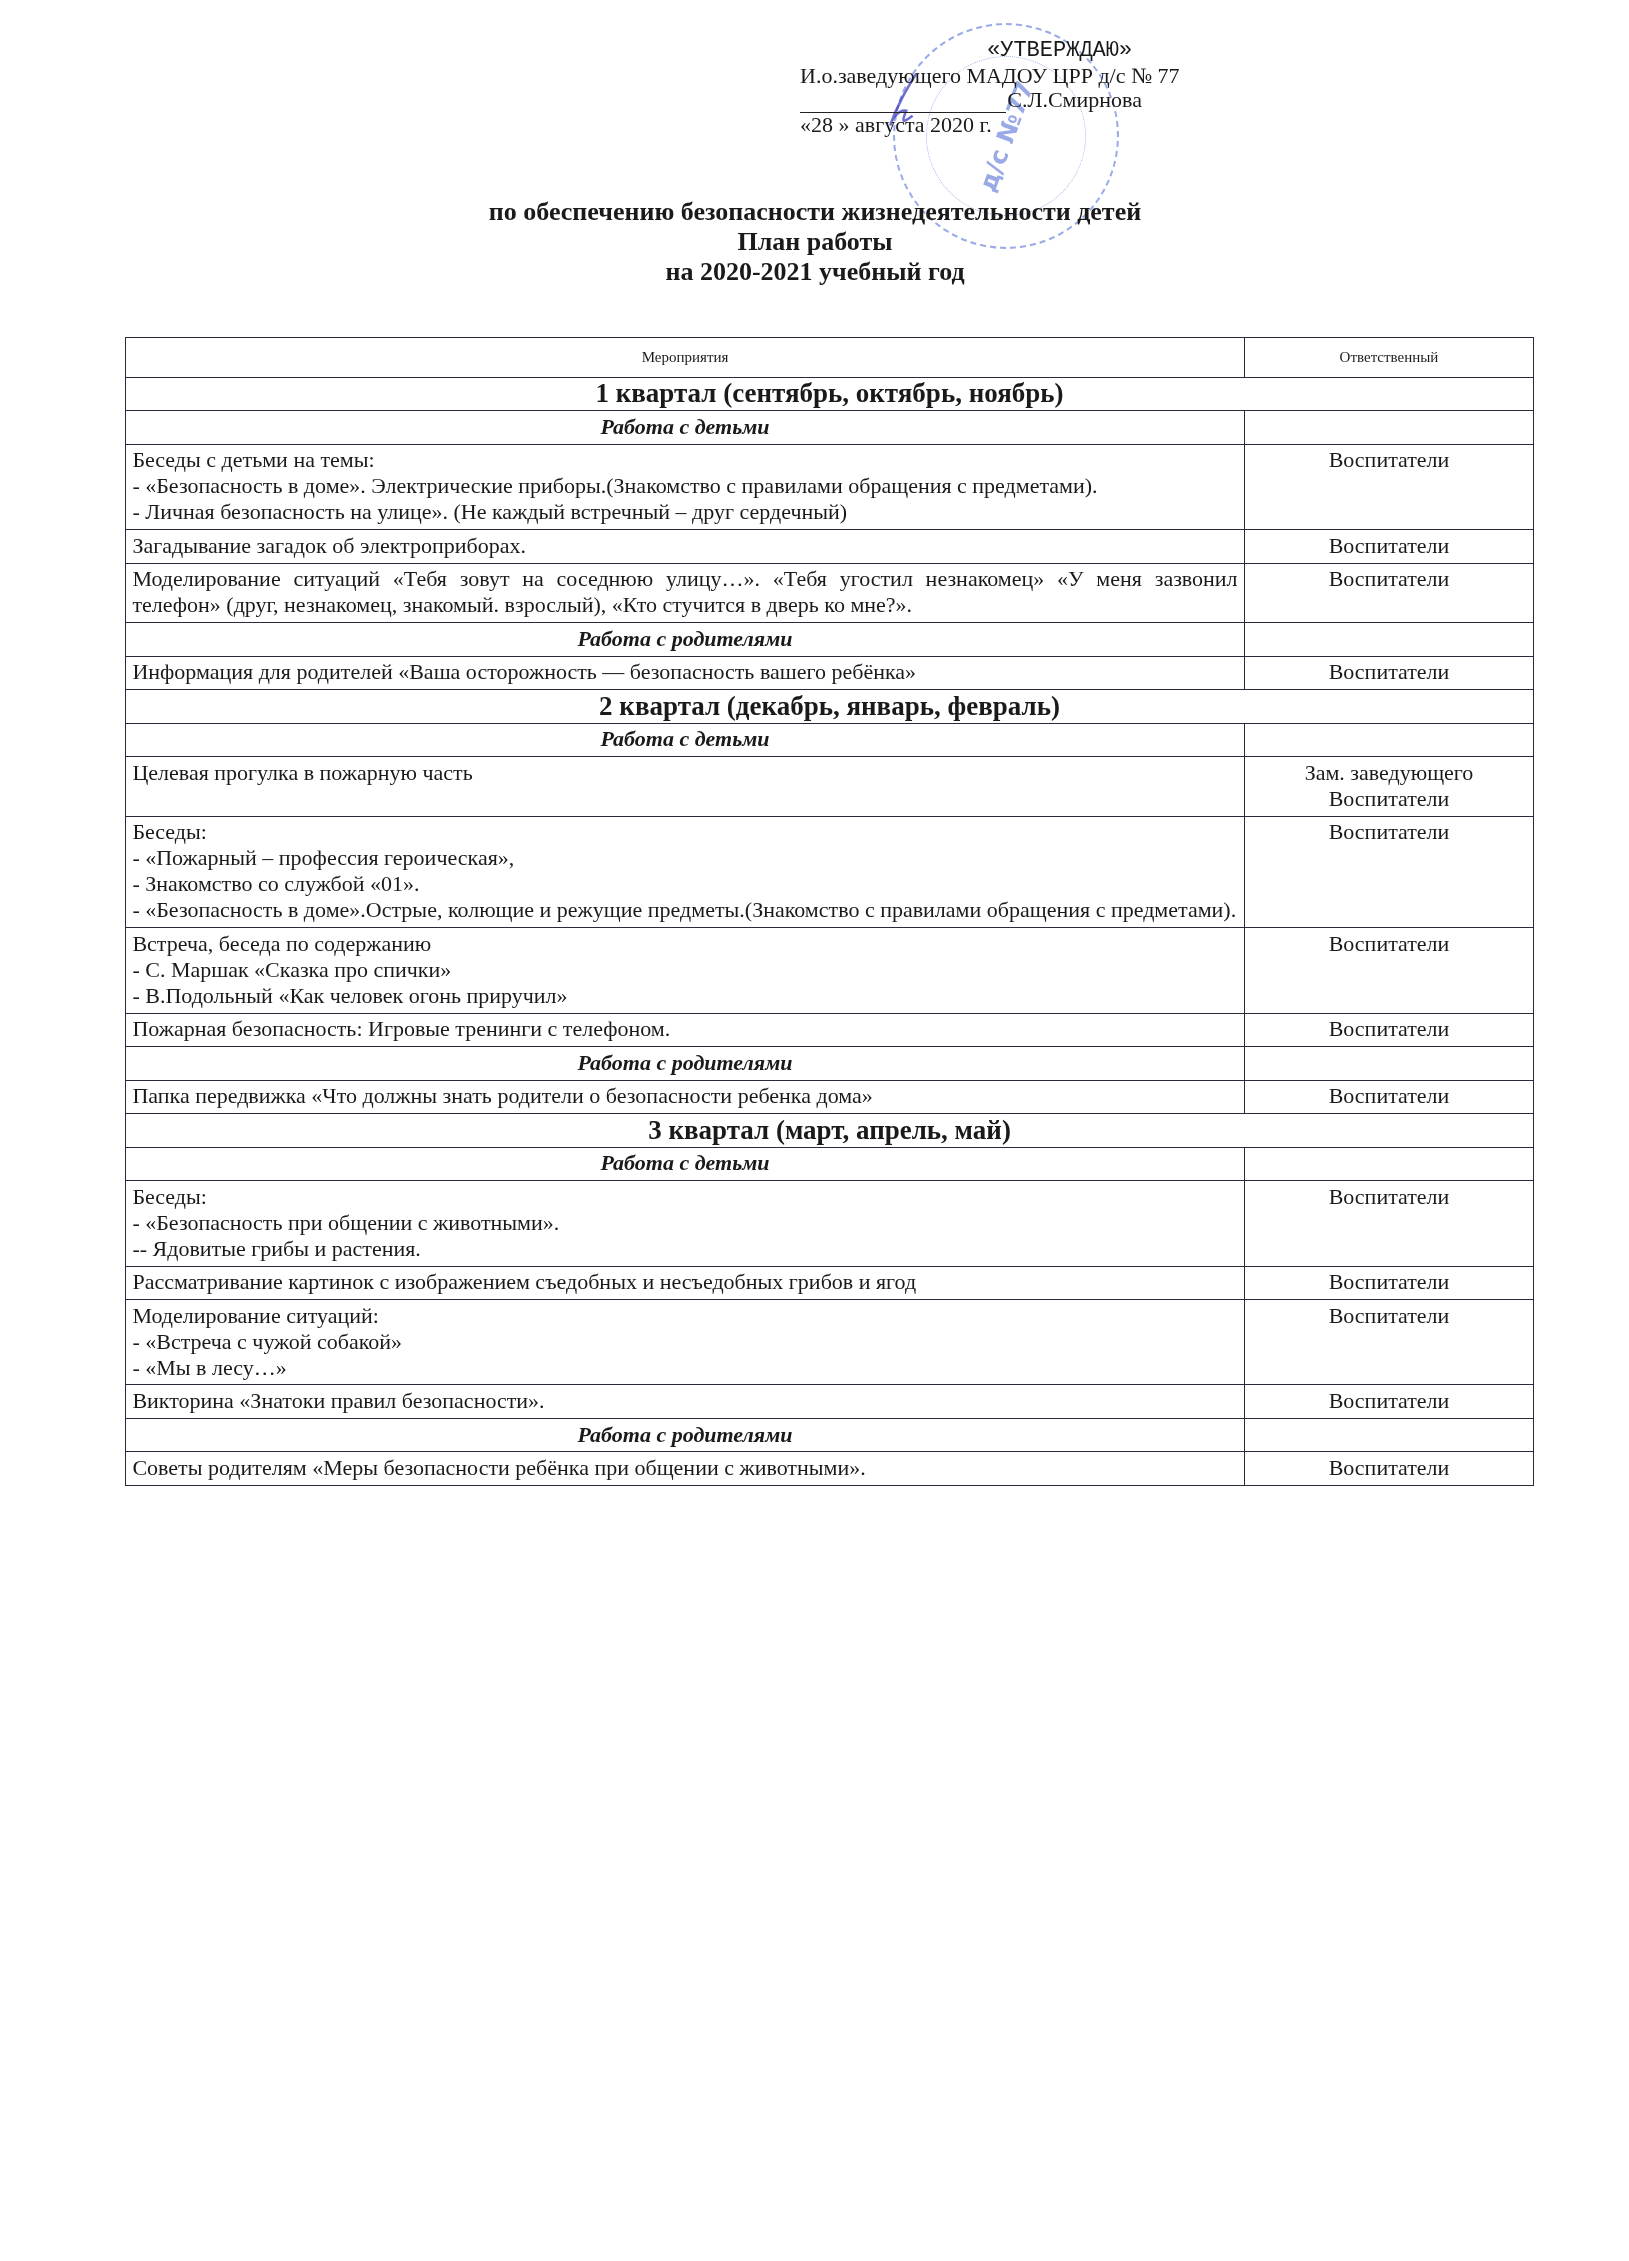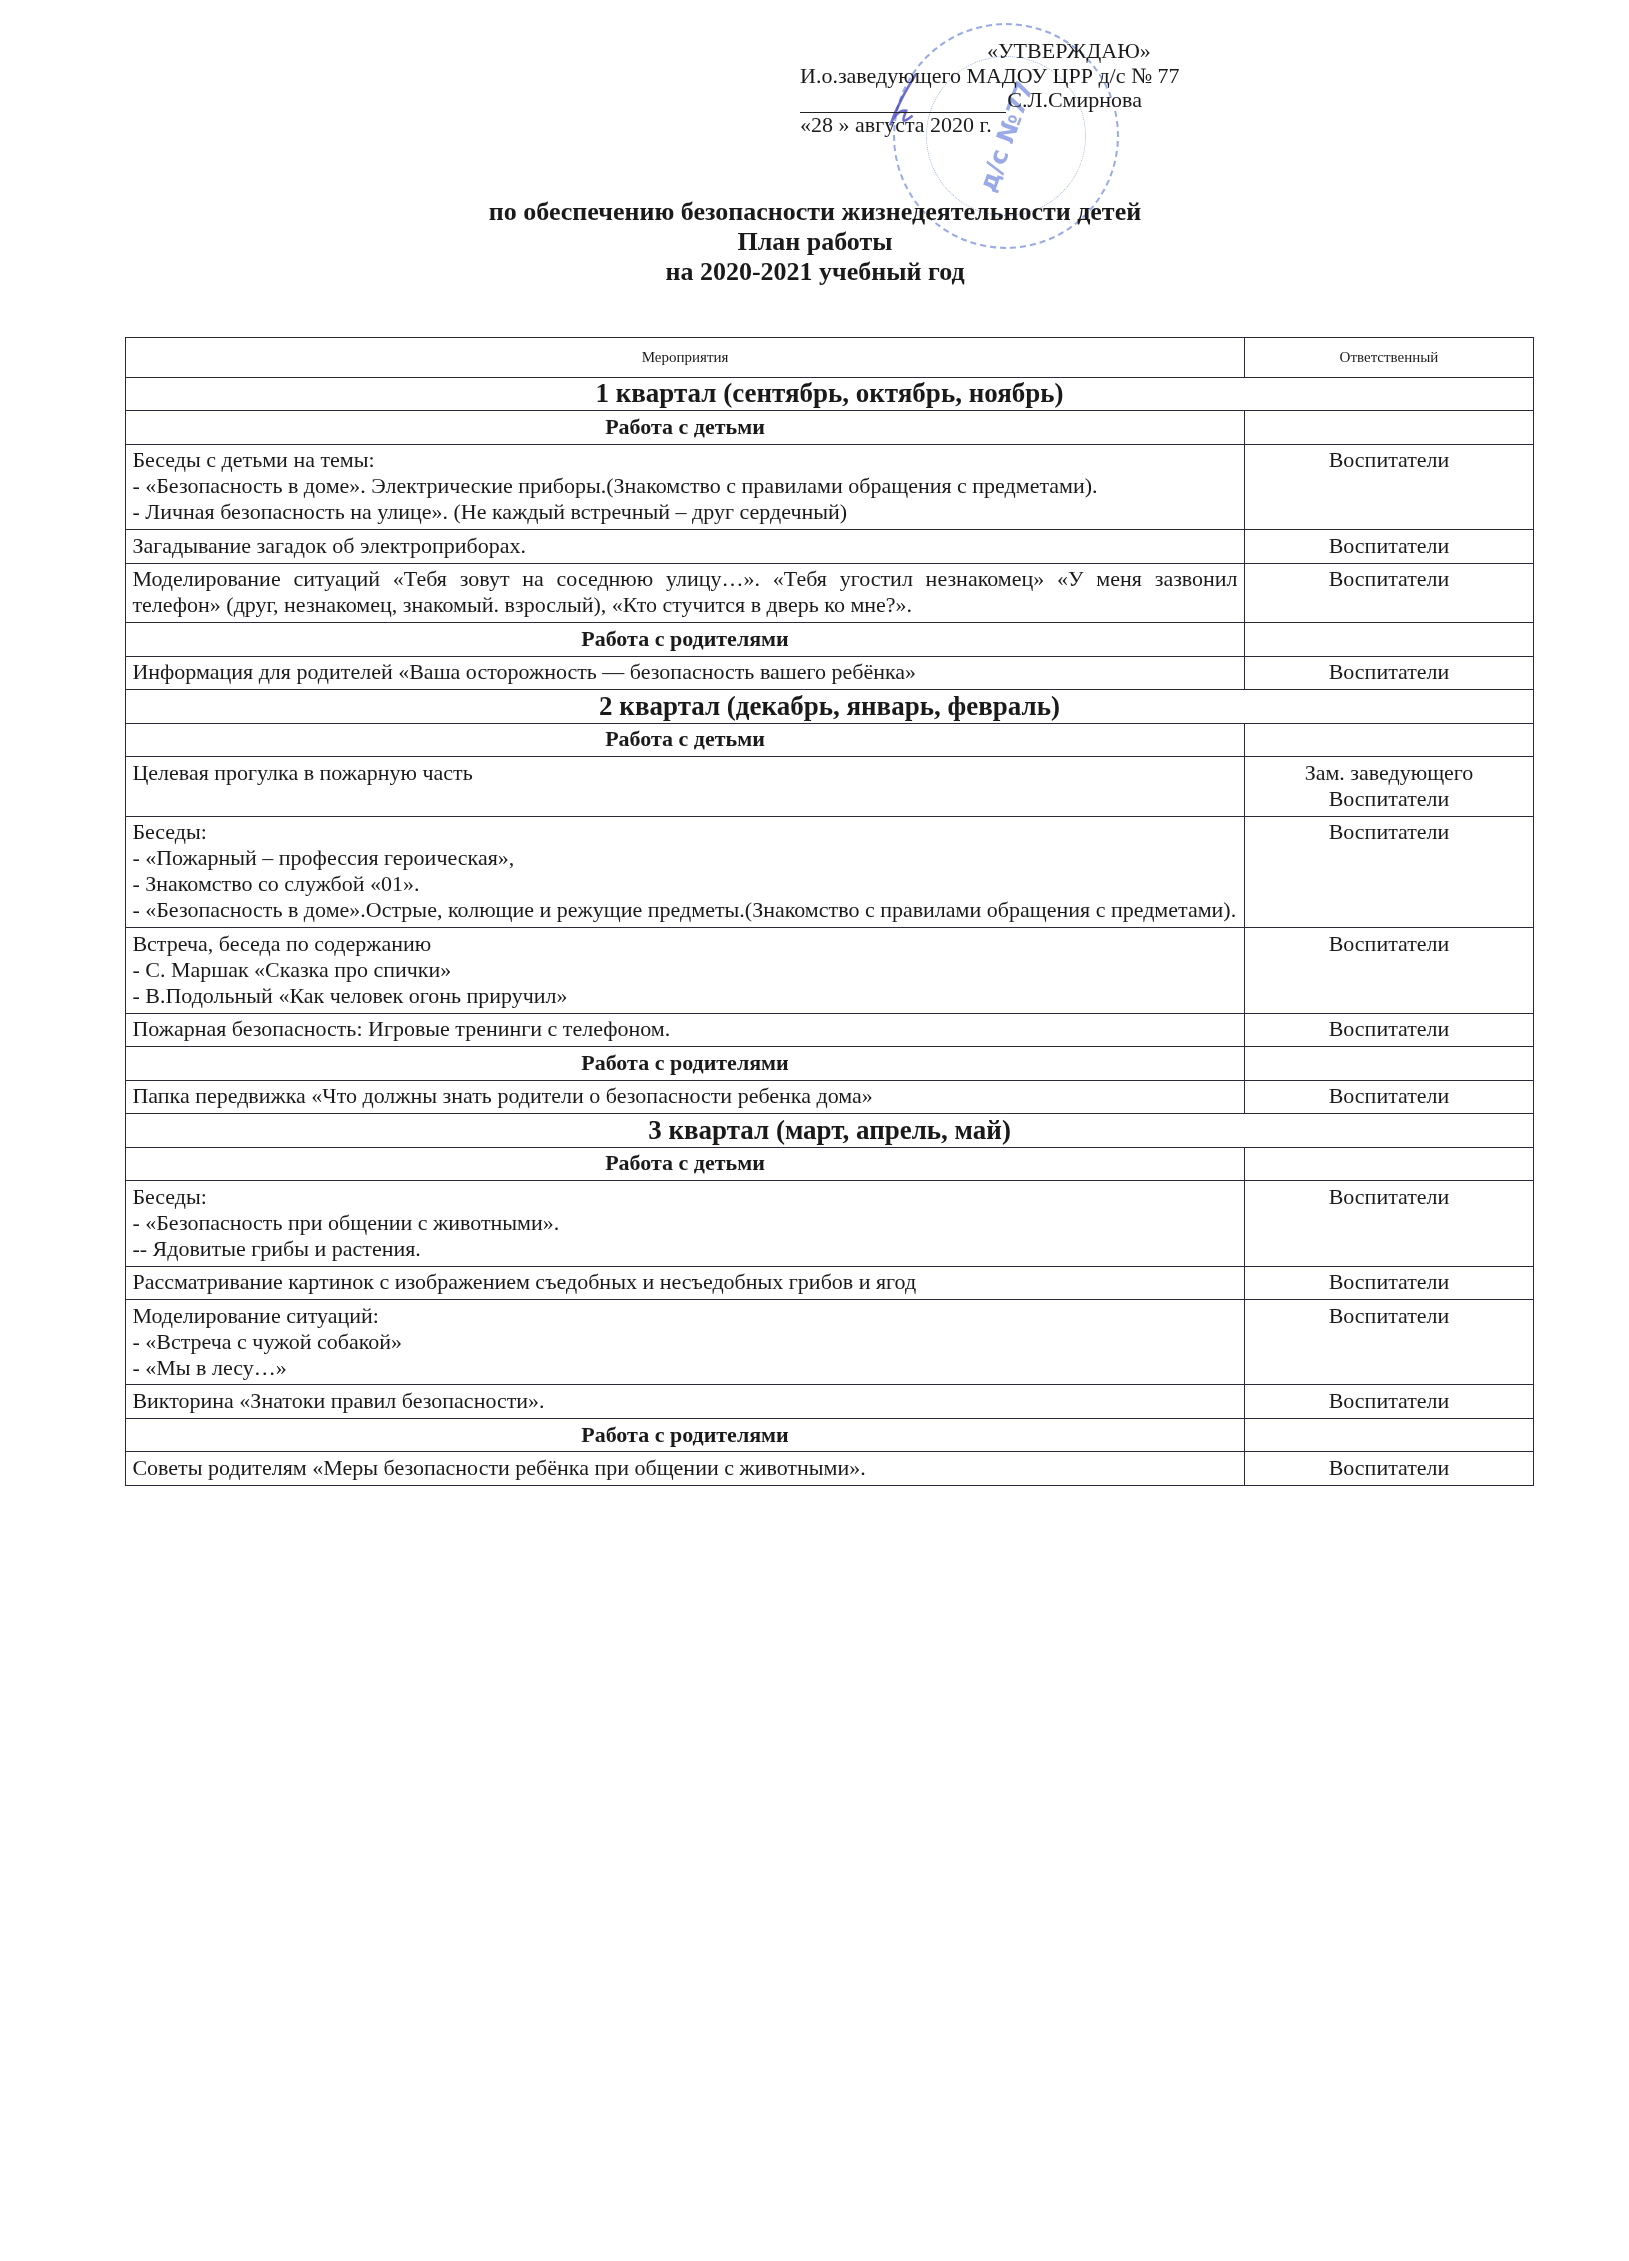--- a/index.html
+++ b/index.html
@@ -4,21 +4,21 @@
 <style>
   html, body { margin: 0; padding: 0; background: #ffffff; }
   body {
     width: 1630px; height: 2261px; position: relative; overflow: hidden;
     font-family: "Liberation Serif", "DejaVu Serif", serif; color: #1a1a1a;
   }
   .approval {
     position: absolute; left: 800px; top: 39px; width: 516px;
     font-size: 22px; line-height: 24.5px;
   }
-  .approval .line1 { padding-left: 187px; }
+  .approval .line1 { padding-left: 187px; font-family: Liberation Mono, monospace; }
   .approval .line3 { display: flex; align-items: flex-end; }
   .approval .sigline { display: inline-block; width: 206px; border-bottom: 1.3px solid #222; height: 19.3px; margin-right: 1.3px; }
   .stamp {
     position: absolute; left: 893px; top: 22.6px; width: 226px; height: 226px;
     border-radius: 50%; border: 2.6px dashed rgba(70,100,210,0.55);
     box-sizing: border-box; pointer-events: none;
   }
   .stamp::before {
     content: ""; position: absolute; left: 31px; top: 31px; right: 31px; bottom: 31px;
     border-radius: 50%; border: 1.9px dotted rgba(70,100,210,0.5);
@@ -40,21 +40,21 @@
     border-collapse: collapse; table-layout: fixed;
     font-size: 22px; line-height: 26px;
   }
   table.plan col.c1 { width: 1119px; }
   table.plan col.c2 { width: 289px; }
   table.plan td, table.plan th {
     border: 1.9px solid #2a2a3a; vertical-align: top; padding: 2.6px 6.4px 3.9px 6.4px;
   }
   table.plan th { font-weight: normal; text-align: center; font-size: 15px; padding: 6.4px; }
   td.quarter { text-align: center; font-weight: bold; font-size: 27px; padding: 9px 6.4px; }
-  td.section { text-align: center; font-weight: bold; font-size: 22px; padding: 3.9px 6.4px; }
+  td.section { text-align: center; font-weight: bold; font-style: italic; font-size: 22px; padding: 3.9px 6.4px; }
   td.resp { text-align: center; border-radius: 10px; }
   td.justify { text-align: justify; }
   .ln { display: block; }
 </style>
 </head>
 <body>
 
 <div class="stamp">
   <div class="stamp-text">д/с №77</div>
 </div>

